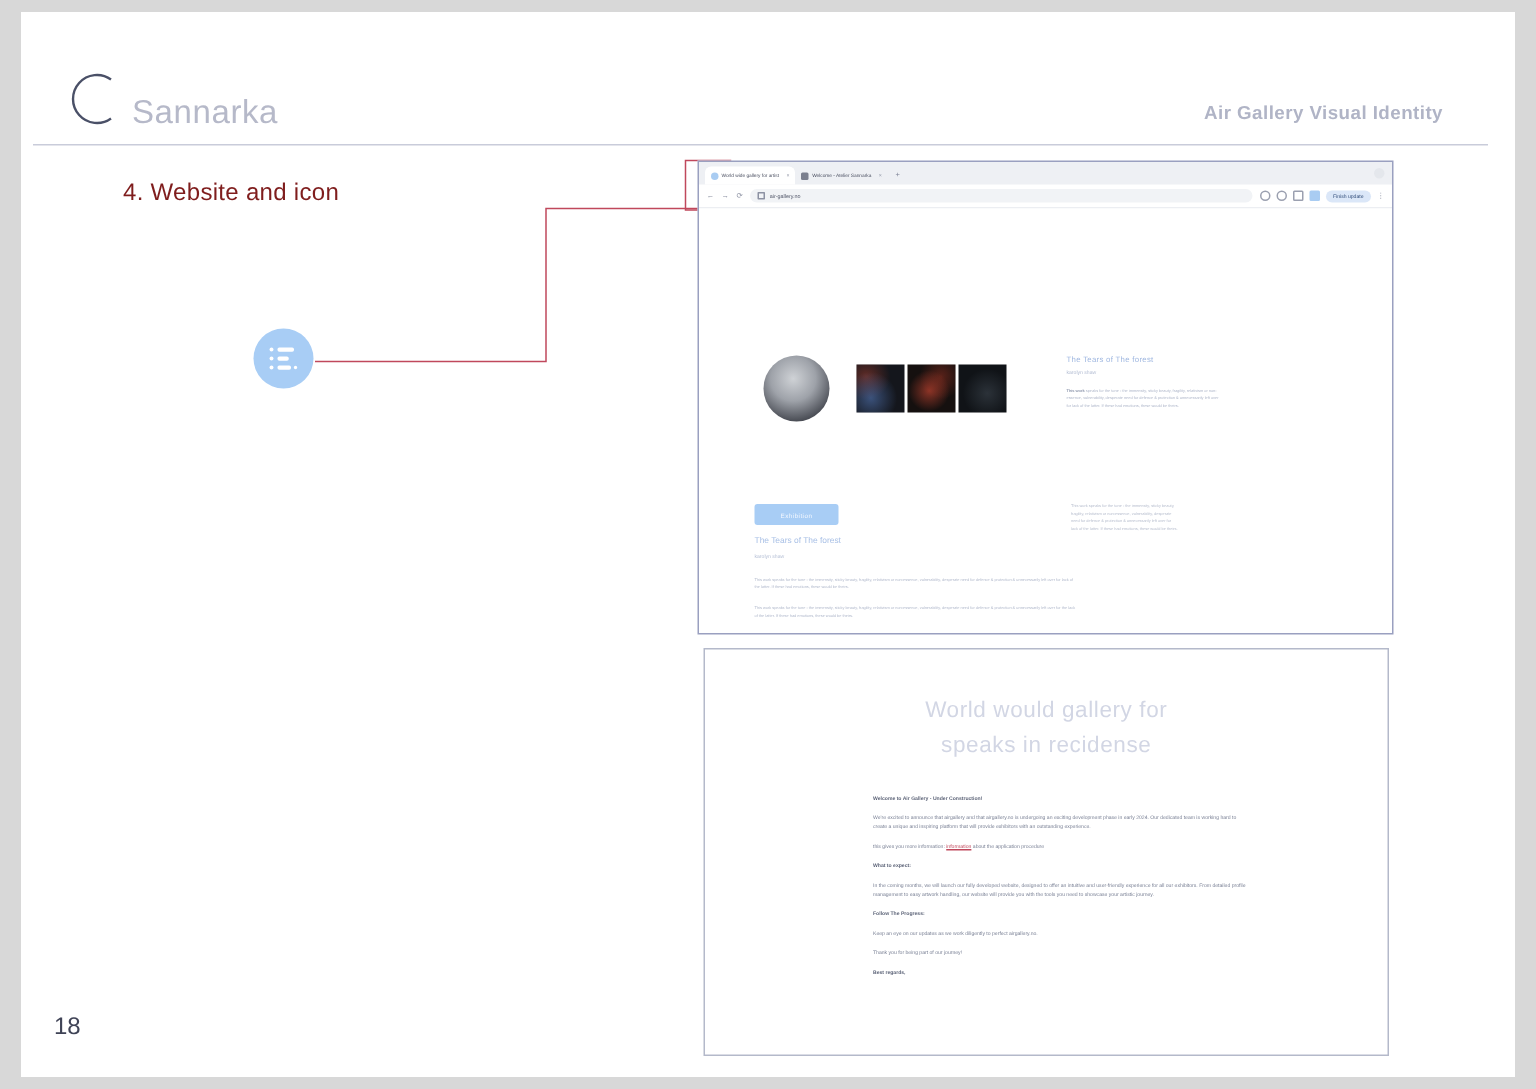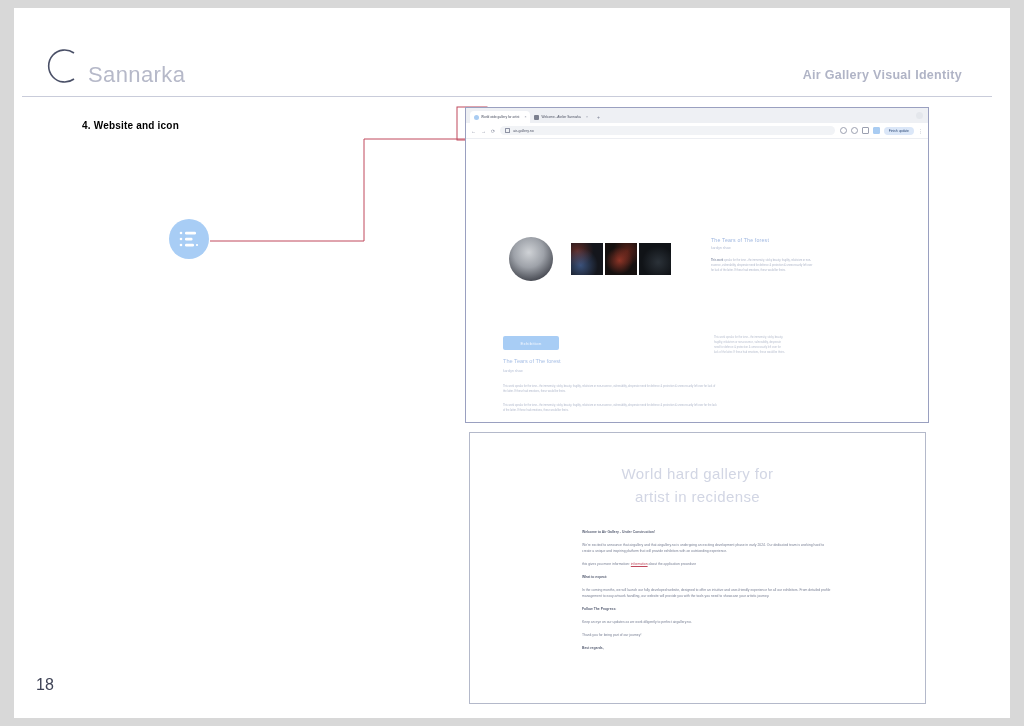--- a/index.html
+++ b/index.html
@@ -48,23 +48,23 @@
     position: absolute;
     left: 8px; top: 88px;
     width: 970px; height: 1px;
     background: #c9ccda;
   }
 
   
   .sec-title {
     position: absolute;
     left: 68px; top: 112px;
-    font-size: 10px;
-    font-weight: 700;
-    color: #000000;
+    font-size: 16px;
+    font-weight: 400;
+    color: #7f1d1d;
     letter-spacing: .2px;
   }
 
   
   .icon-circle {
     position: absolute;
     left: 155px; top: 211px;
     width: 40px; height: 40px;
     border-radius: 50%;
     background: #a8cdf5;
@@ -337,22 +337,22 @@
         <div class="w-title2">The Tears of The forest</div>
         <div class="w-sub2">karolyn shaw</div>
         <div class="w-para">This work speaks for the tone - the immensity, sticky beauty, fragility, relativism or non-essence, vulnerability, desperate need for defence &amp; protection &amp; unnecessarily left over for lack of the latter. If these had emotions, these would be theirs.</div>
         <div class="w-para p2">This work speaks for the tone - the immensity, sticky beauty, fragility, relativism or non-essence, vulnerability, desperate need for defence &amp; protection &amp; unnecessarily left over for the lack of the latter. If these had emotions, these would be theirs.</div>
         <div class="w-rcol">This work speaks for the tone - the immensity, sticky beauty, fragility, relativism or non-essence, vulnerability, desperate need for defence &amp; protection &amp; unnecessarily left over for lack of the latter. If these had emotions, these would be theirs.</div>
       </div>
     </div>
 
     <div class="page2">
       <div class="p2-hero">
-        <div>World hard gallery for</div>
-        <div>artist in recidense</div>
+        <div>World would gallery for</div>
+        <div>speaks in recidense</div>
       </div>
       <div class="p2-body" id="p2body">
           <p class="head">Welcome to Air Gallery - Under Construction!</p>
           <p>We're excited to announce that airgallery and that airgallery.no is undergoing an exciting development phase in early 2024. Our dedicated team is working hard to create a unique and inspiring platform that will provide exhibitors with an outstanding experience.</p>
           <p>this gives you more information: <span class="p2-link">information</span> about the application procedure</p>
           <p class="head">What to expect:</p>
           <p>In the coming months, we will launch our fully developed website, designed to offer an intuitive and user-friendly experience for all our exhibitors. From detailed profile management to easy artwork handling, our website will provide you with the tools you need to showcase your artistic journey.</p>
           <p class="head">Follow The Progress:</p>
           <p>Keep an eye on our updates as we work diligently to perfect airgallery.no.</p>
           <p>Thank you for being part of our journey!</p>

